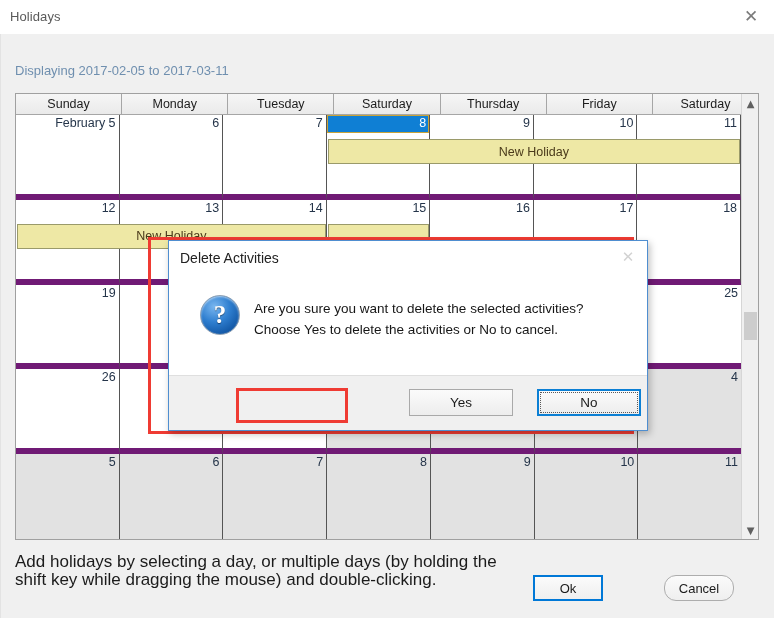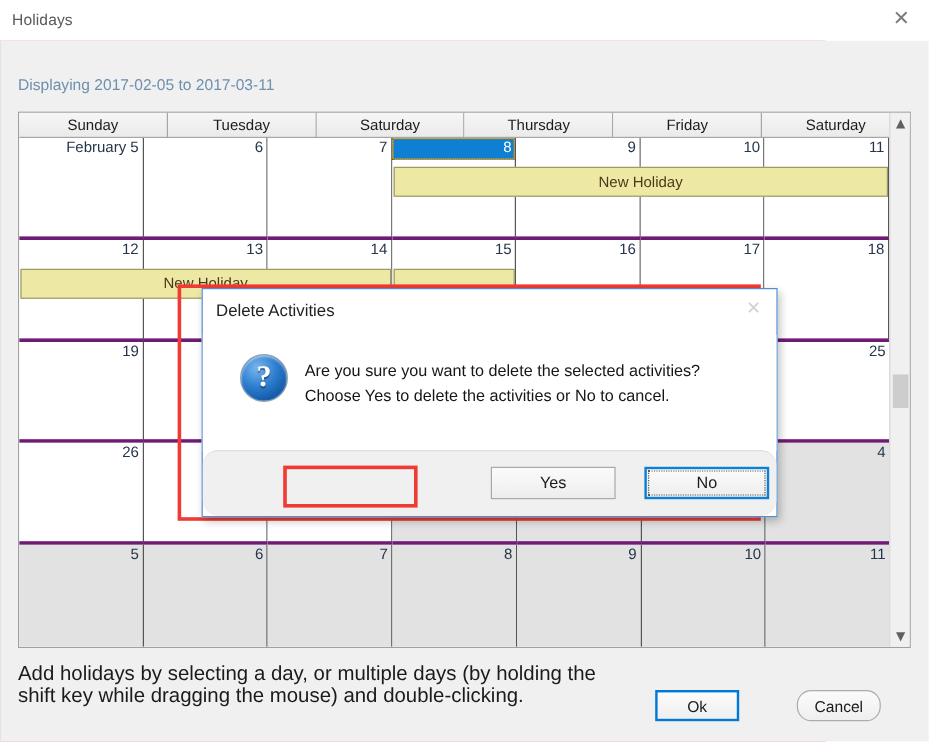--- a/index.html
+++ b/index.html
@@ -13,21 +13,21 @@
     font-family: "Liberation Sans", sans-serif;
     overflow: hidden;
     position: relative;
   }
 
   
   .window {
     position: absolute;
     left: 0; top: 0;
     width: 688px; height: 618px;
-    background: #ec4899;
+    background: #14532d;
     box-sizing: border-box;
   }
   .titlebar {
     position: absolute;
     left: 0; top: 0;
     width: 774px; height: 34px;
     background: #ffffff;
     box-sizing: border-box;
   }
   .titlebar-text {
@@ -104,21 +104,21 @@
   .cal-week {
     position: relative;
     display: flex;
     height: 84.8px;
     box-sizing: border-box;
   }
   .cal-cell {
     flex: 1 1 0;
     position: relative;
     border-right: 1px solid #555;
-    border-bottom: 3px solid #701a75;
+    border-bottom: 6px solid #701a75;
     background: #ffffff;
     box-sizing: border-box;
   }
   .cal-cell:last-child { border-right: none; }
   .cal-week:last-child .cal-cell { border-bottom: none; }
   .cal-cell.other { background: #e2e2e2; }
 
   .daynum {
     position: absolute;
     right: 3px; top: 1px;
@@ -197,21 +197,21 @@
     background: linear-gradient(#fbfbfb, #efefef);
     border: 1px solid #adadad;
     box-sizing: border-box;
     display: flex;
     align-items: center;
     justify-content: center;
     font-size: 13px;
     color: #1b1b1b;
   }
   .btn-ok {
-    left: 545px; top: 541px; width: 70px;
+    left: 532px; top: 541px; width: 70px;
     border: 2px solid #0078d7;
   }
   .btn-cancel {
     left: 663px; top: 541px; width: 70px; border-radius: 12px;
   }
 
   
   .dlg-highlight {
     position: absolute;
     left: 148px; top: 237px;
@@ -278,21 +278,20 @@
     font-size: 13.5px;
     color: #161616;
     line-height: 21px;
   }
   .dlg-buttonbar {
     position: absolute;
     left: 0; bottom: 0;
     width: 478px; height: 54px;
     background: #f0f0f0;
     border-top: 1px solid #dfdfdf;
-    border-radius: 13px;
   }
   .dlg-btn {
     position: absolute;
     top: 13px;
     width: 104px; height: 27px;
     background: linear-gradient(#fbfbfb, #ededed);
     border: 1px solid #a9a9a9;
     box-sizing: border-box;
     display: flex; align-items: center; justify-content: center;
     font-size: 13.5px;
@@ -328,20 +327,21 @@
     <div class="titlebar-close">✕</div>
   </div>
 
   <div class="window-body">
 
     <div class="displaying">Displaying 2017-02-05 to 2017-03-11</div>
 
     <div class="calendar">
       <div class="cal-headrow" id="cal-headrow">
           <div class="cal-head">Sunday</div>
+          <div class="cal-head">Monday</div>
           <div class="cal-head">Tuesday</div>
           <div class="cal-head">Saturday</div>
           <div class="cal-head">Thursday</div>
           <div class="cal-head">Friday</div>
           <div class="cal-head">Saturday</div>
         </div>
       <div class="cal-grid" id="cal-grid">
           <div class="cal-week">
             <div class="cal-cell">
               <div class="daynum-box"></div>

